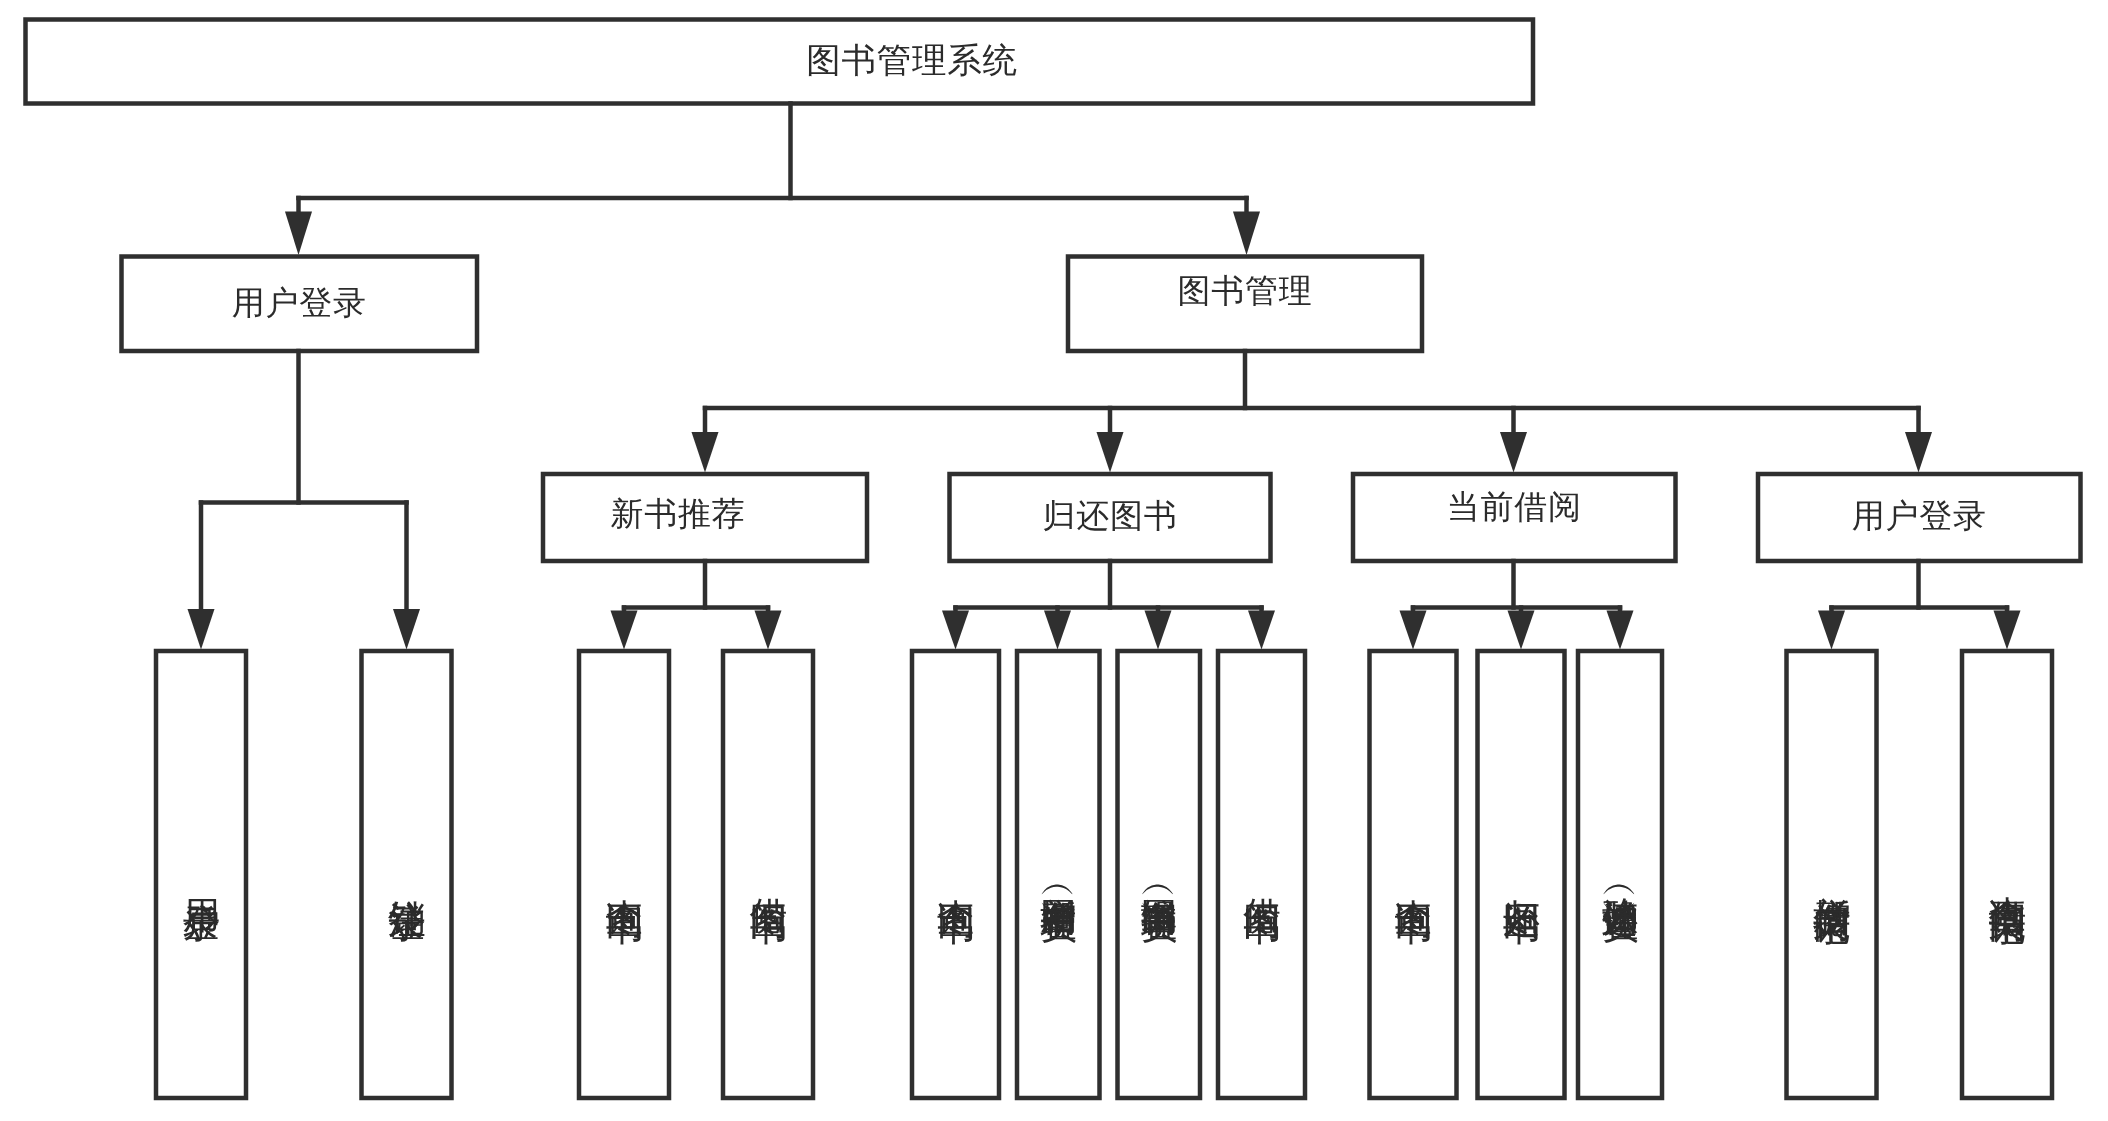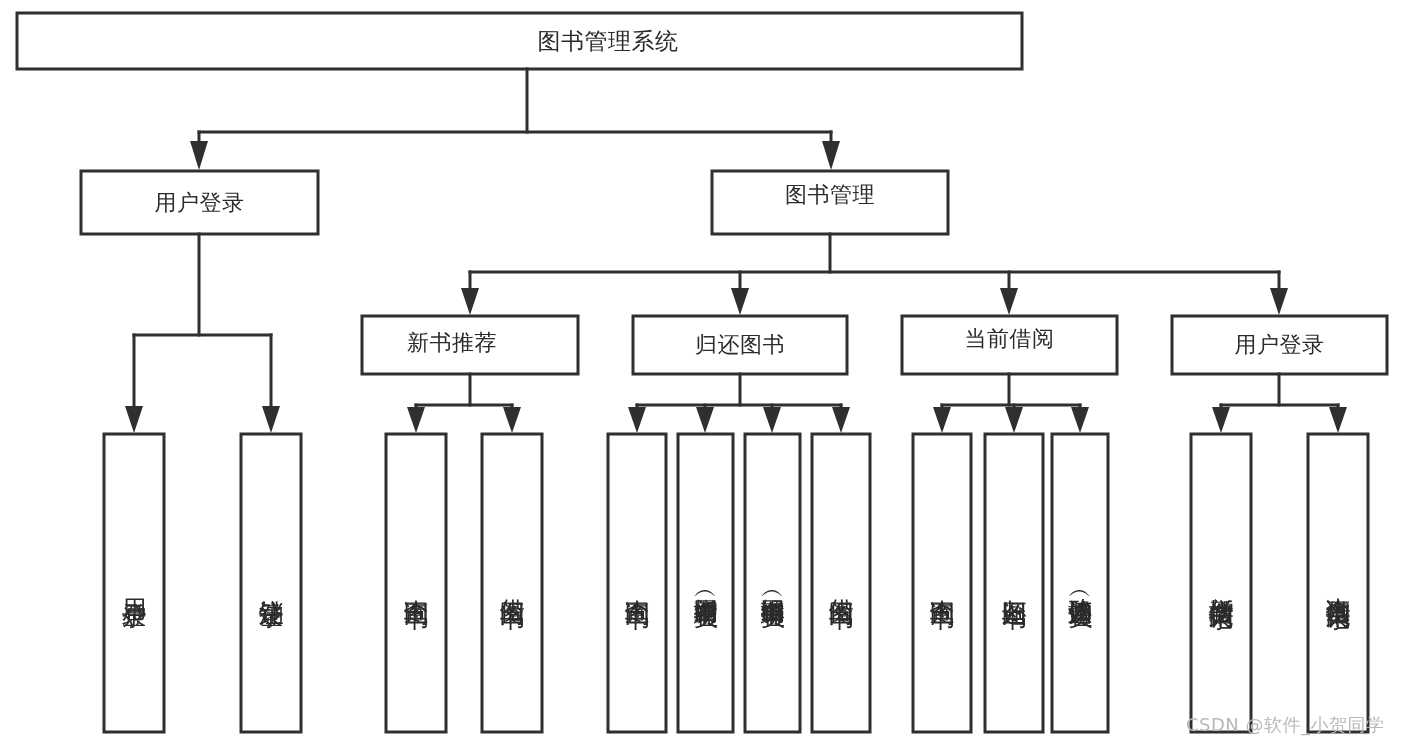--- a/index.html
+++ b/index.html
@@ -188,15 +188,14 @@
   <div class="node-label vertical" style="left:608px; top:434px; width:58px; height:298px;">查询图书</div>
   <div class="node-label vertical tall" style="left:678px; top:434px; width:55px; height:298px;">新增图书（管理员）</div>
   <div class="node-label vertical tall" style="left:745px; top:434px; width:55px; height:298px;">编辑图书（管理员）</div>
   <div class="node-label vertical" style="left:812px; top:434px; width:58px; height:298px;">借阅图书</div>
   <div class="node-label vertical" style="left:913px; top:434px; width:58px; height:298px;">查询图书</div>
   <div class="node-label vertical" style="left:985px; top:434px; width:58px; height:298px;">归还图书</div>
   <div class="node-label vertical tall" style="left:1052px; top:434px; width:56px; height:298px;">确认归还（管理员）</div>
   <div class="node-label vertical" style="left:1191px; top:434px; width:60px; height:298px;">新增借阅记录</div>
   <div class="node-label vertical" style="left:1308px; top:434px; width:60px; height:298px;">查询借阅记录</div>
 
-  <div class="watermark">CSDN @软件_小贺同学</div>
 
 </div>
 
 </body></html>

